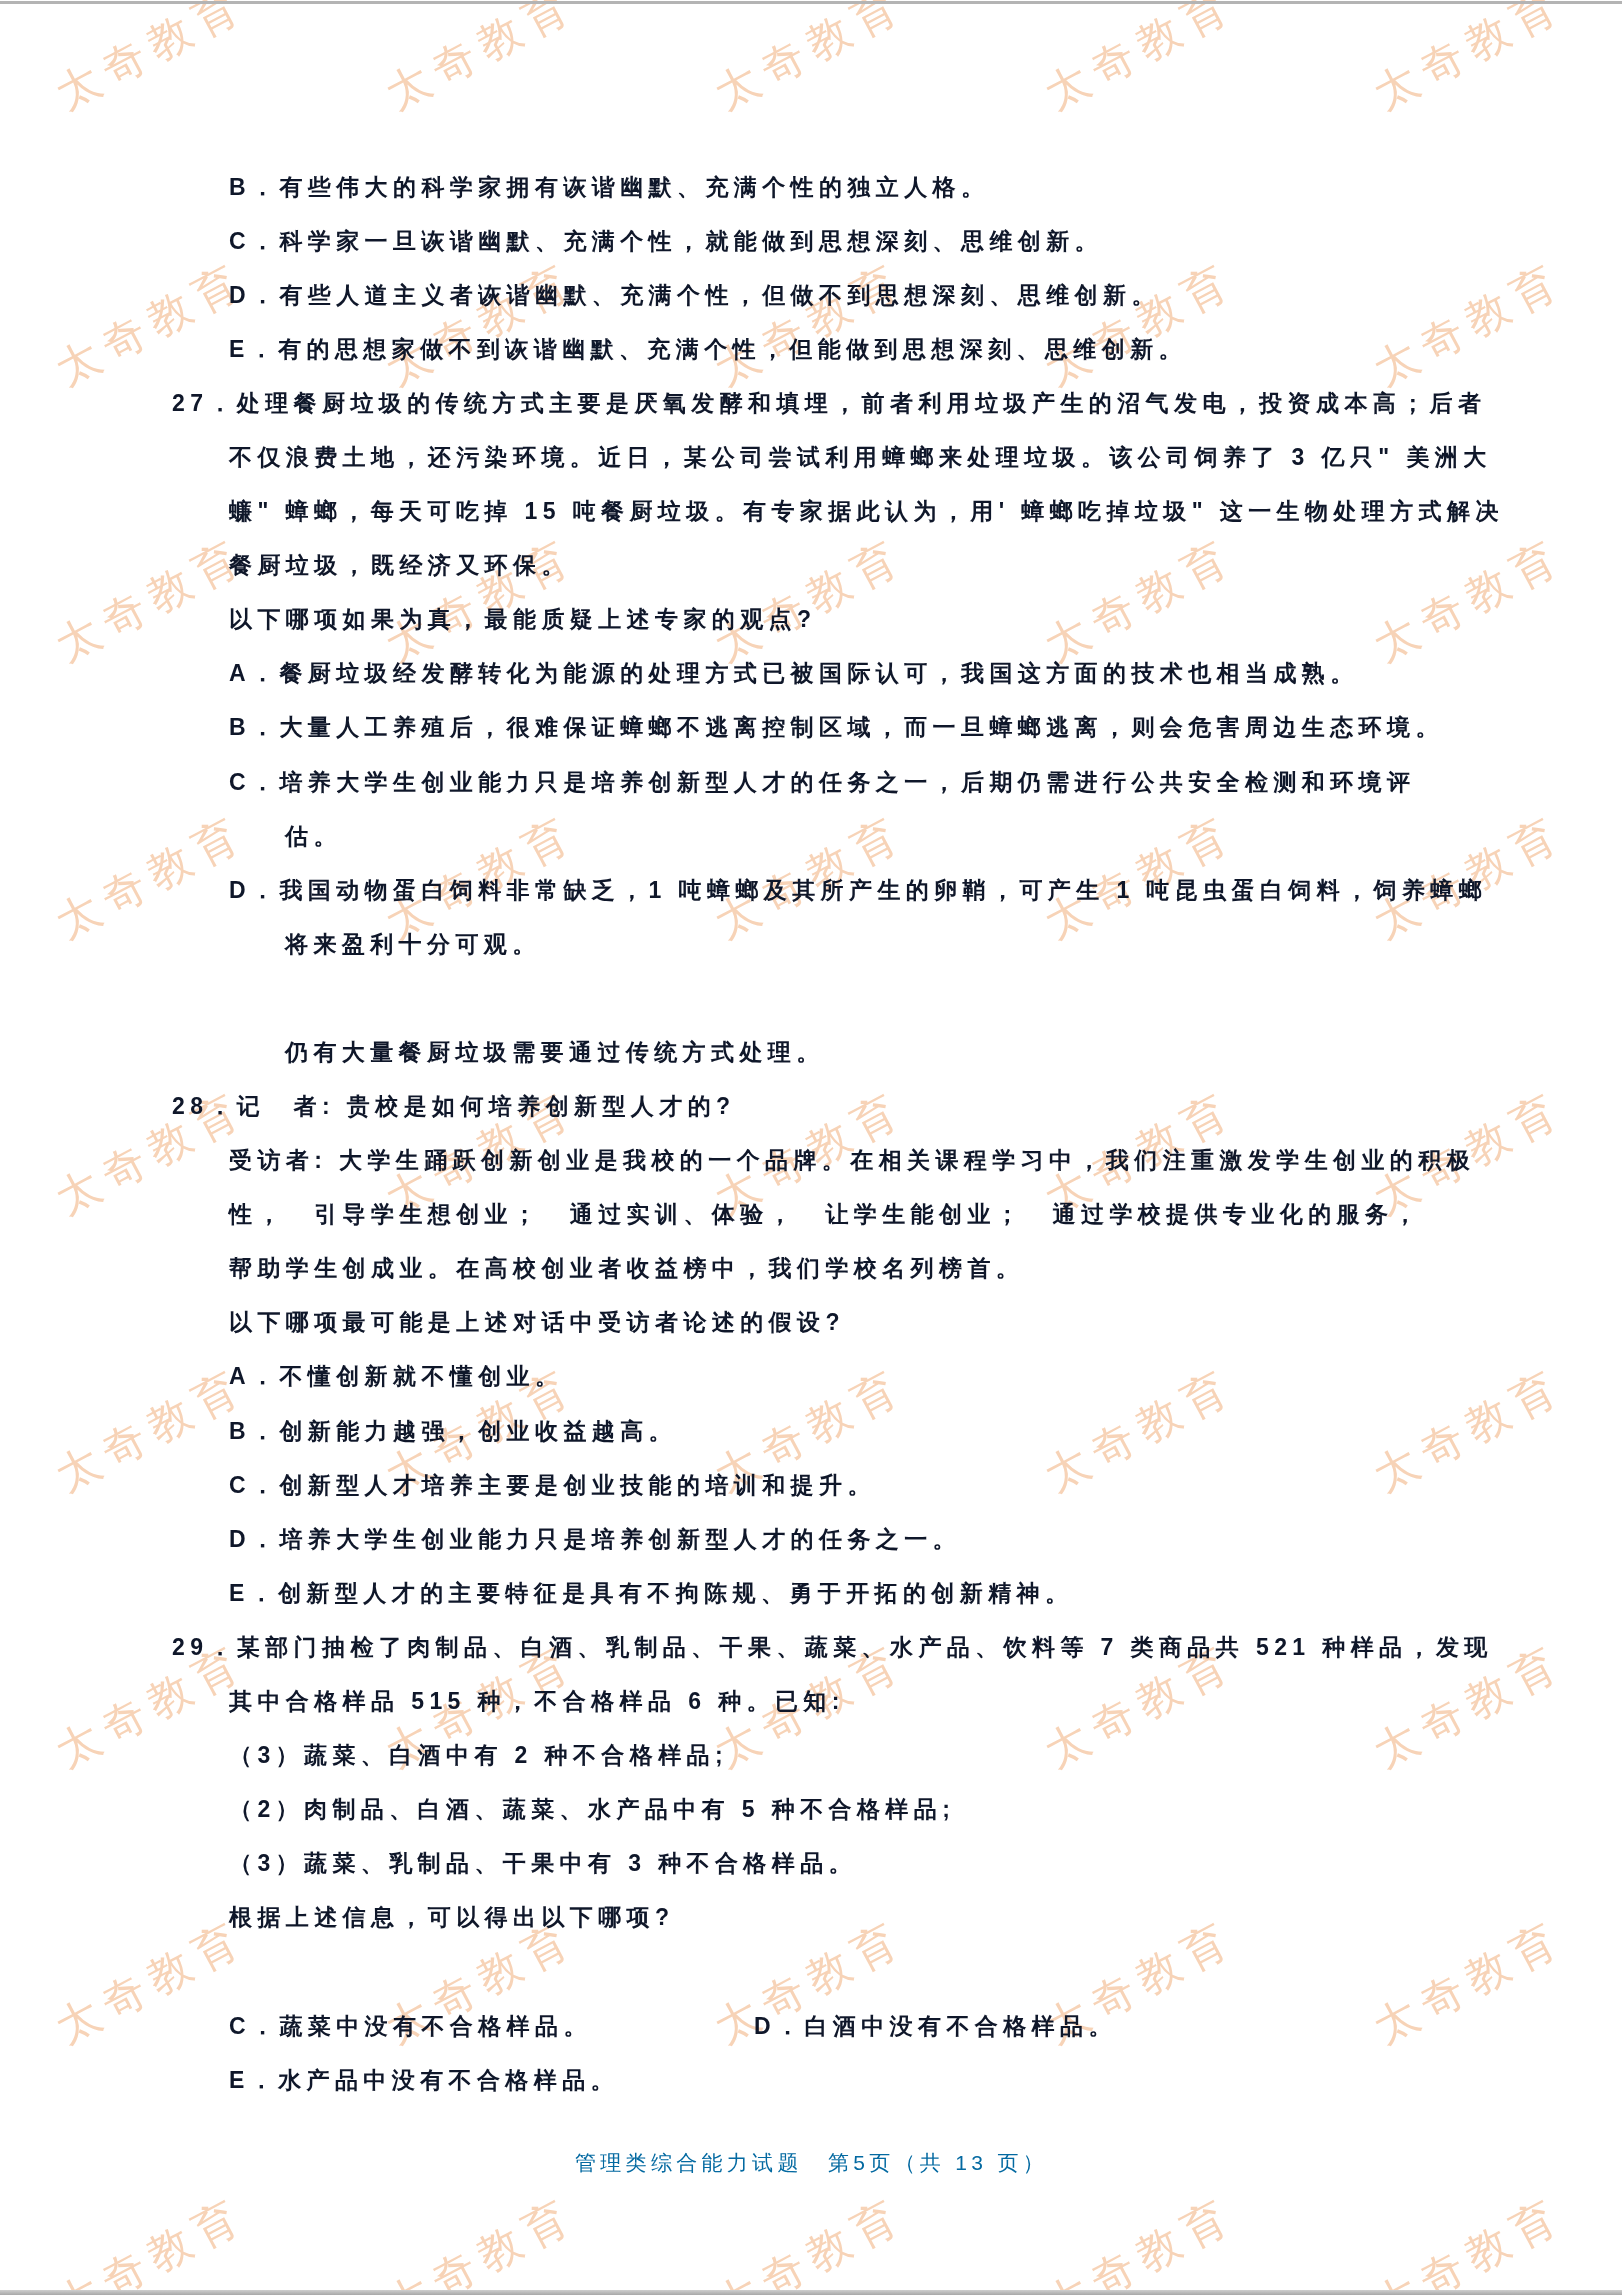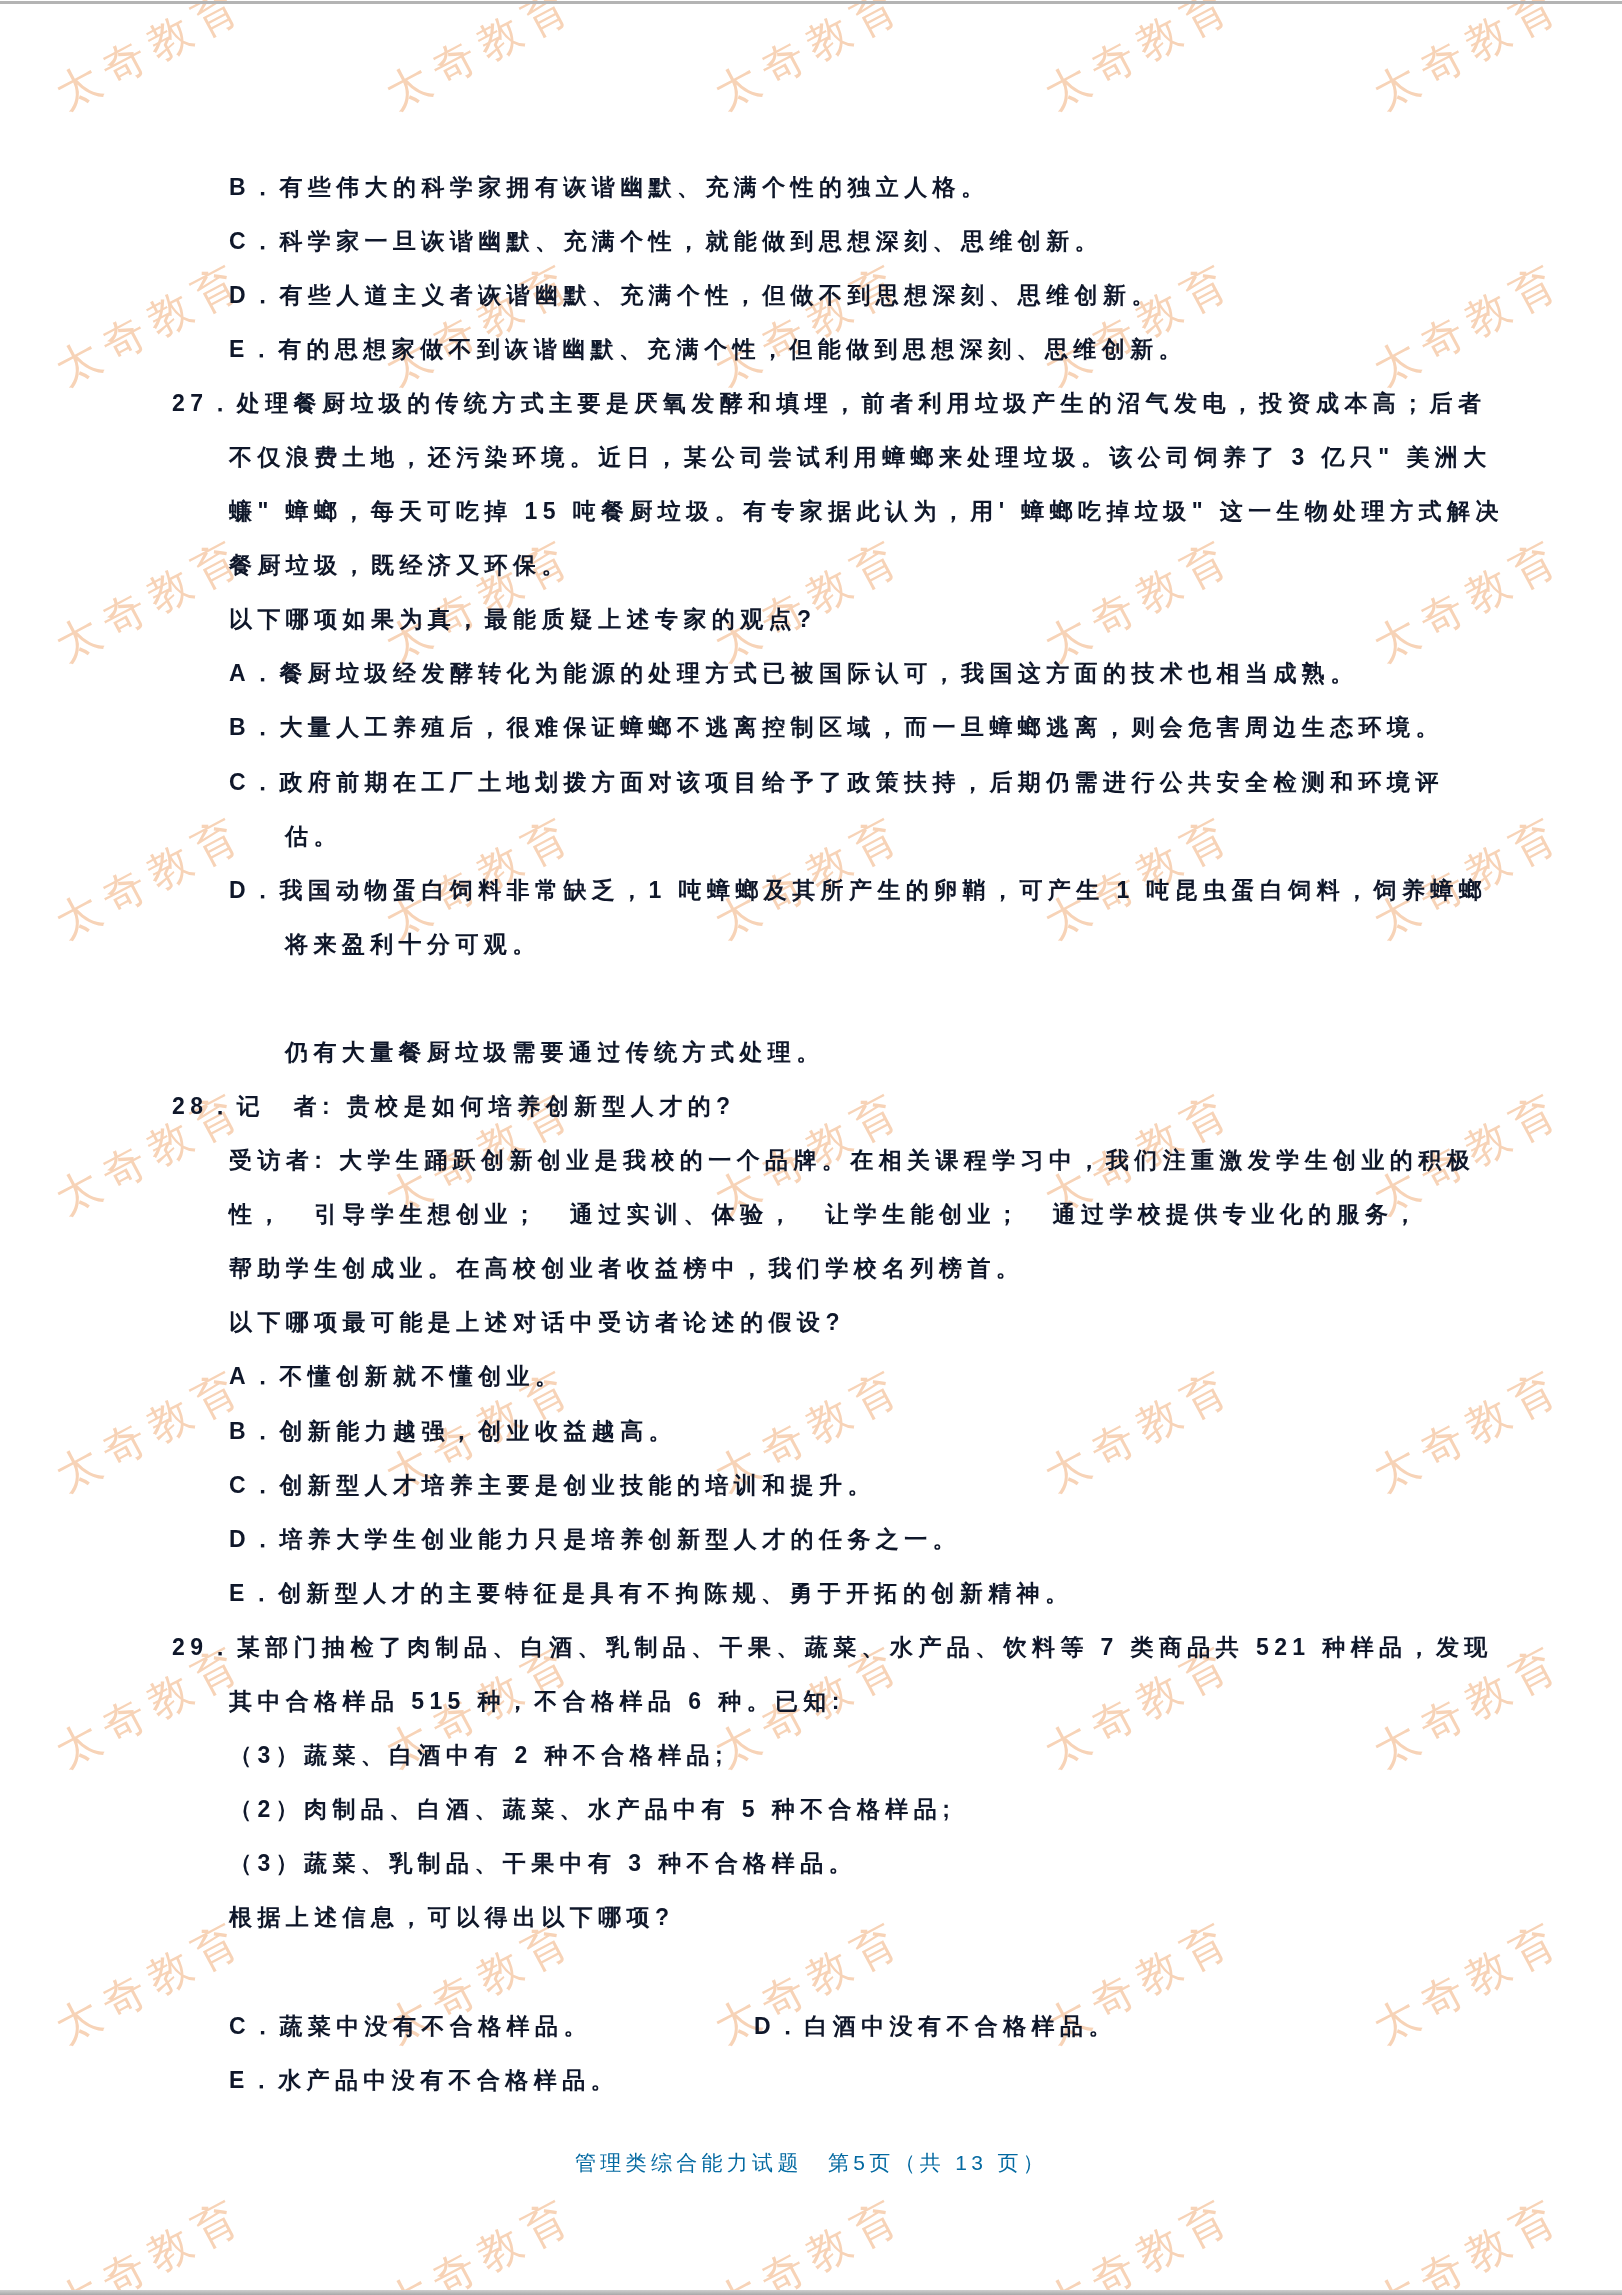--- a/index.html
+++ b/index.html
@@ -97,21 +97,21 @@
     <div class="content-line indent-text" style="top: 214px;">C．科学家一旦诙谐幽默、充满个性，就能做到思想深刻、思维创新。</div>
     <div class="content-line indent-text" style="top: 268px;">D．有些人道主义者诙谐幽默、充满个性，但做不到思想深刻、思维创新。</div>
     <div class="content-line indent-text" style="top: 322px;">E．有的思想家做不到诙谐幽默、充满个性，但能做到思想深刻、思维创新。</div>
     <div class="content-line indent-qnum" style="top: 376px;">27．处理餐厨垃圾的传统方式主要是厌氧发酵和填埋，前者利用垃圾产生的沼气发电，投资成本高；后者</div>
     <div class="content-line indent-text" style="top: 430px;">不仅浪费土地，还污染环境。近日，某公司尝试利用蟑螂来处理垃圾。该公司饲养了 3 亿只" 美洲大</div>
     <div class="content-line indent-text" style="top: 484px;">蠊" 蟑螂，每天可吃掉 15 吨餐厨垃圾。有专家据此认为，用' 蟑螂吃掉垃圾" 这一生物处理方式解决</div>
     <div class="content-line indent-text" style="top: 538px;">餐厨垃圾，既经济又环保。</div>
     <div class="content-line indent-text" style="top: 592px;">以下哪项如果为真，最能质疑上述专家的观点?</div>
     <div class="content-line indent-text" style="top: 646px;">A．餐厨垃圾经发酵转化为能源的处理方式已被国际认可，我国这方面的技术也相当成熟。</div>
     <div class="content-line indent-text" style="top: 700px;">B．大量人工养殖后，很难保证蟑螂不逃离控制区域，而一旦蟑螂逃离，则会危害周边生态环境。</div>
-    <div class="content-line indent-text" style="top: 755px;">C．政府前期在工厂土地划拨方面对该项目给予了政策扶持，后期仍需进行公共安全检测和环境评</div>
+    <div class="content-line indent-text" style="top: 755px;">C．培养大学生创业能力只是培养创新型人才的任务之一，后期仍需进行公共安全检测和环境评</div>
     <div class="content-line indent-deep" style="top: 809px;">估。</div>
     <div class="content-line indent-text" style="top: 863px;">D．我国动物蛋白饲料非常缺乏，1 吨蟑螂及其所产生的卵鞘，可产生 1 吨昆虫蛋白饲料，饲养蟑螂</div>
     <div class="content-line indent-deep" style="top: 917px;">将来盈利十分可观。</div>
     <div class="content-line indent-deep" style="top: 1025px;">仍有大量餐厨垃圾需要通过传统方式处理。</div>
     <div class="content-line indent-qnum" style="top: 1079px;">28．记　者: 贵校是如何培养创新型人才的?</div>
     <div class="content-line indent-text" style="top: 1133px;">受访者: 大学生踊跃创新创业是我校的一个品牌。在相关课程学习中，我们注重激发学生创业的积极</div>
     <div class="content-line indent-text" style="top: 1187px;">性，　引导学生想创业；　通过实训、体验，　让学生能创业；　通过学校提供专业化的服务，</div>
     <div class="content-line indent-text" style="top: 1241px;">帮助学生创成业。在高校创业者收益榜中，我们学校名列榜首。</div>
     <div class="content-line indent-text" style="top: 1295px;">以下哪项最可能是上述对话中受访者论述的假设?</div>
     <div class="content-line indent-text" style="top: 1349px;">A．不懂创新就不懂创业。</div>

